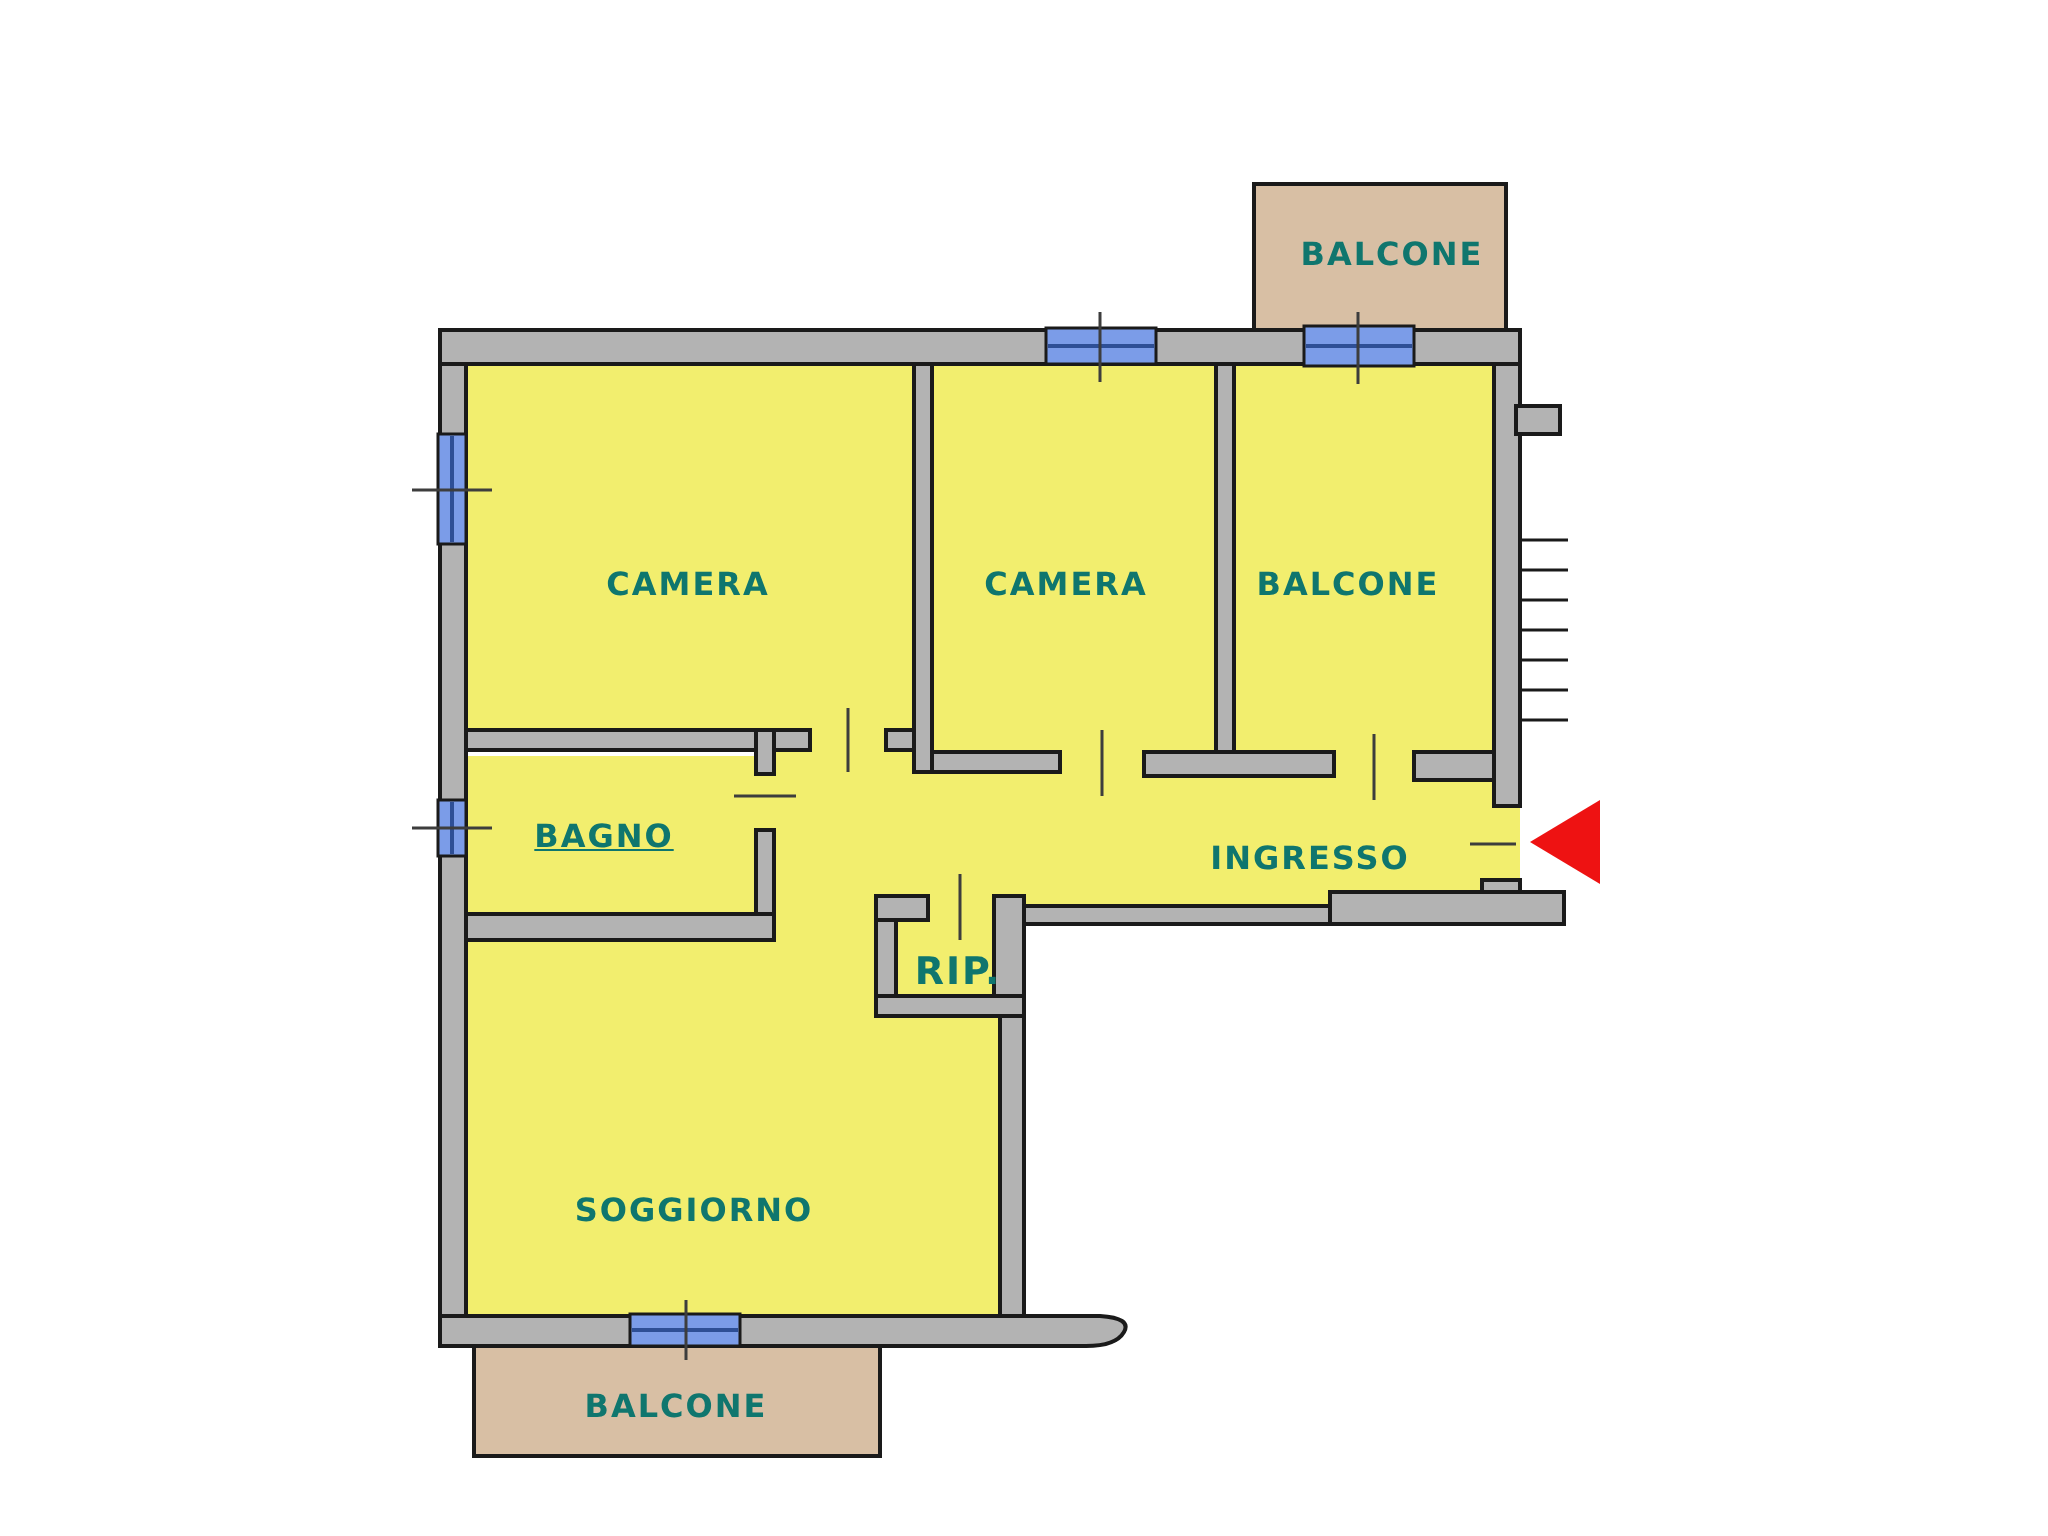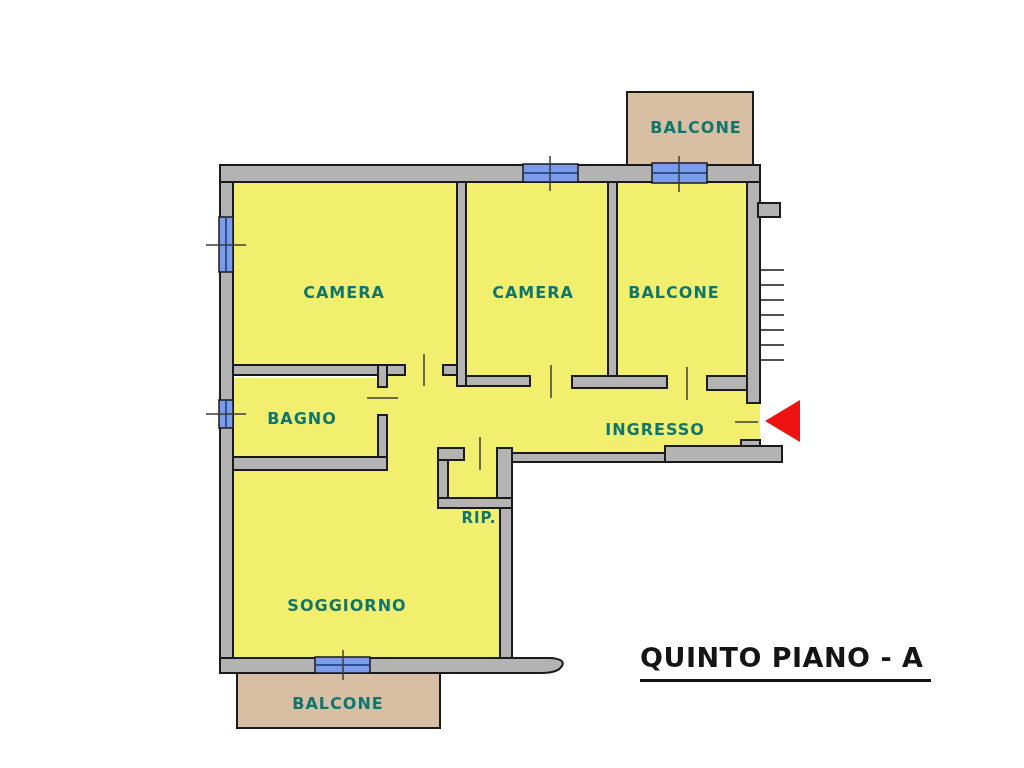--- a/index.html
+++ b/index.html
@@ -17,21 +17,21 @@
   .window { fill:#7b9ce8; stroke:#1a1a1a; stroke-width:1.5; }
   .wline  { stroke:#2e4f96; stroke-width:2; fill:none; }
   .tick   { stroke:#3d3d3d; stroke-width:1.5; fill:none; }
   .stair  { stroke:#1a1a1a; stroke-width:1.5; fill:none; }
 
   .room-label {
     position:absolute; transform:translate(-50%,-50%);
     font-weight:bold; font-size:16px; letter-spacing:1px; color:#0f766e;
     white-space:nowrap;
   }
-  .room-label.small { font-size:15px;margin-top:32px; }
+  .room-label.small { font-size:19px; }
   .plan-title {
     position:absolute; left:640px; top:642px;
     font-weight:bold; font-size:27px; letter-spacing:0.5px; color:#141414;
     border-bottom:3px solid #141414; padding:0 8px 6px 0; white-space:nowrap;
   }
 </style>
 </head>
 <body>
 
 <div class="canvas">
@@ -137,22 +137,21 @@
       <line class="stair" x1="760" y1="345" x2="784" y2="345"></line>
       <line class="stair" x1="760" y1="360" x2="784" y2="360"></line>
     </g>
 
     <polygon points="765,421 800,400 800,442" fill="#ee1212"></polygon>
   </svg>
 
   <div class="room-label" style="left:344px; top:292px;">CAMERA</div>
   <div class="room-label" style="left:533px; top:292px;">CAMERA</div>
   <div class="room-label" style="left:674px; top:292px;">BALCONE</div>
-  <div class="room-label" style="left:302px; top:418px;">BAGNO</div>
+  <div class="room-label" style="left:302px; top:418px;text-decoration:underline;">BAGNO</div>
   <div class="room-label" style="left:655px; top:419px;margin-top:10px;">INGRESSO</div>
   <div class="room-label small" style="left:479px; top:486px;">RIP.</div>
   <div class="room-label" style="left:336px; top:605px;margin-left:11px;">SOGGIORNO</div>
   <div class="room-label" style="left:696px; top:127px;">BALCONE</div>
   <div class="room-label" style="left:338px; top:703px;">BALCONE</div>
 
-  <div class="plan-title">QUINTO PIANO - A</div>
 
 </div>
 
 </body></html>

